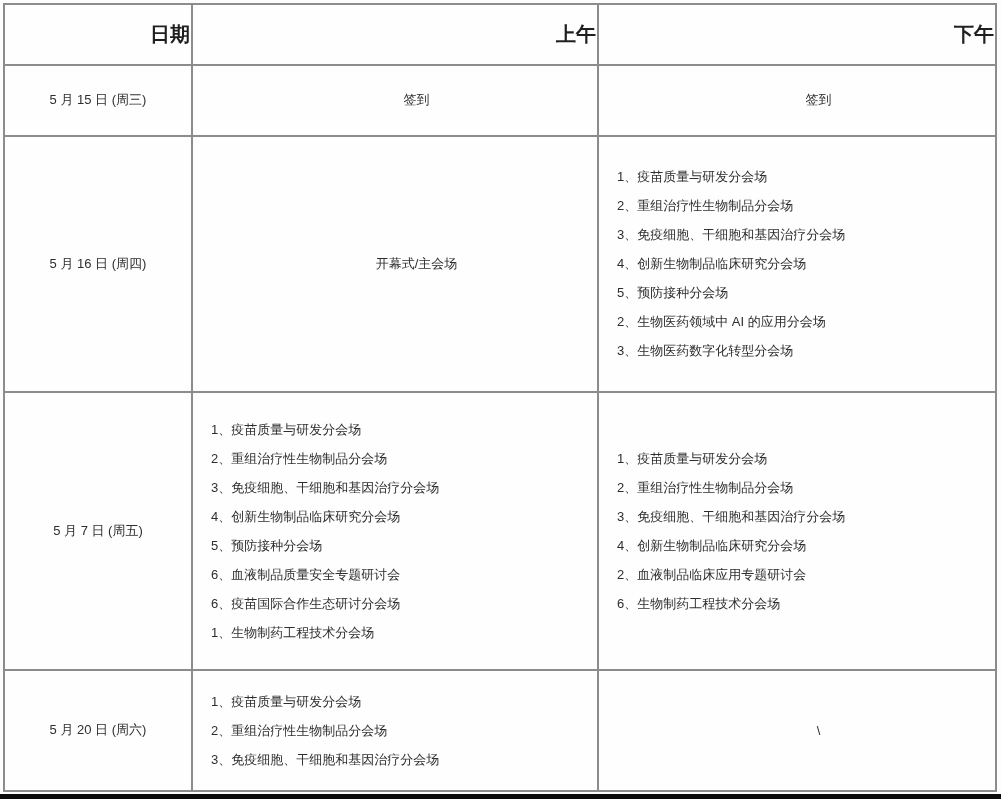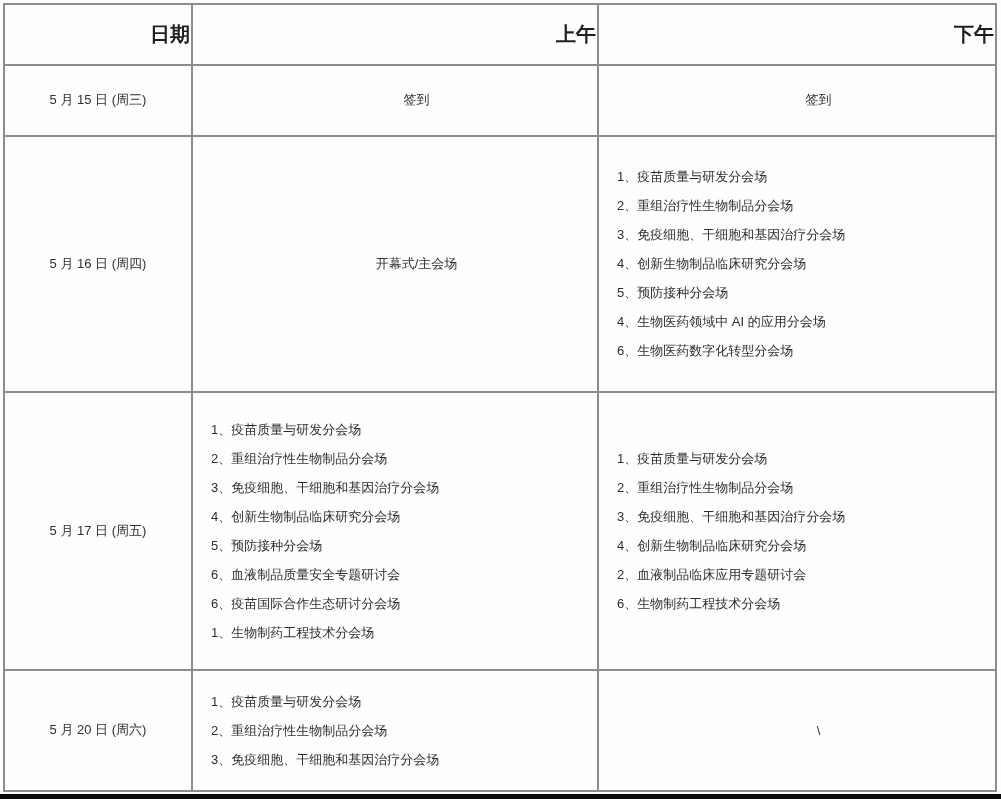--- a/index.html
+++ b/index.html
@@ -97,26 +97,26 @@
         </tr>
         <tr>
           <td class="cell-date">5 月 16 日 (周四)</td>
           <td class="cell-center">开幕式/主会场</td>
           <td class="cell-list">
             <div class="session-item">1、疫苗质量与研发分会场</div>
             <div class="session-item">2、重组治疗性生物制品分会场</div>
             <div class="session-item">3、免疫细胞、干细胞和基因治疗分会场</div>
             <div class="session-item">4、创新生物制品临床研究分会场</div>
             <div class="session-item">5、预防接种分会场</div>
-            <div class="session-item">4、生物医药领域中 AI 的应用分会场</div>
-            <div class="session-item">6、生物医药数字化转型分会场</div>
+            <div class="session-item">2、生物医药领域中 AI 的应用分会场</div>
+            <div class="session-item">3、生物医药数字化转型分会场</div>
           </td>
         </tr>
         <tr>
-          <td class="cell-date">5 月 17 日 (周五)</td>
+          <td class="cell-date">5 月 7 日 (周五)</td>
           <td class="cell-list">
             <div class="session-item">1、疫苗质量与研发分会场</div>
             <div class="session-item">2、重组治疗性生物制品分会场</div>
             <div class="session-item">3、免疫细胞、干细胞和基因治疗分会场</div>
             <div class="session-item">4、创新生物制品临床研究分会场</div>
             <div class="session-item">5、预防接种分会场</div>
             <div class="session-item">6、血液制品质量安全专题研讨会</div>
             <div class="session-item">6、疫苗国际合作生态研讨分会场</div>
             <div class="session-item">1、生物制药工程技术分会场</div>
           </td>

